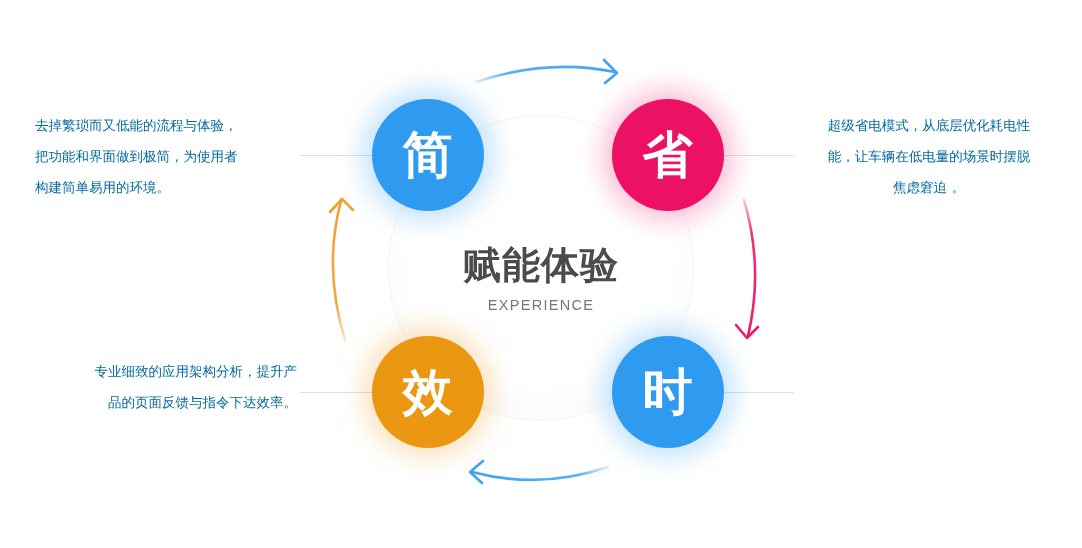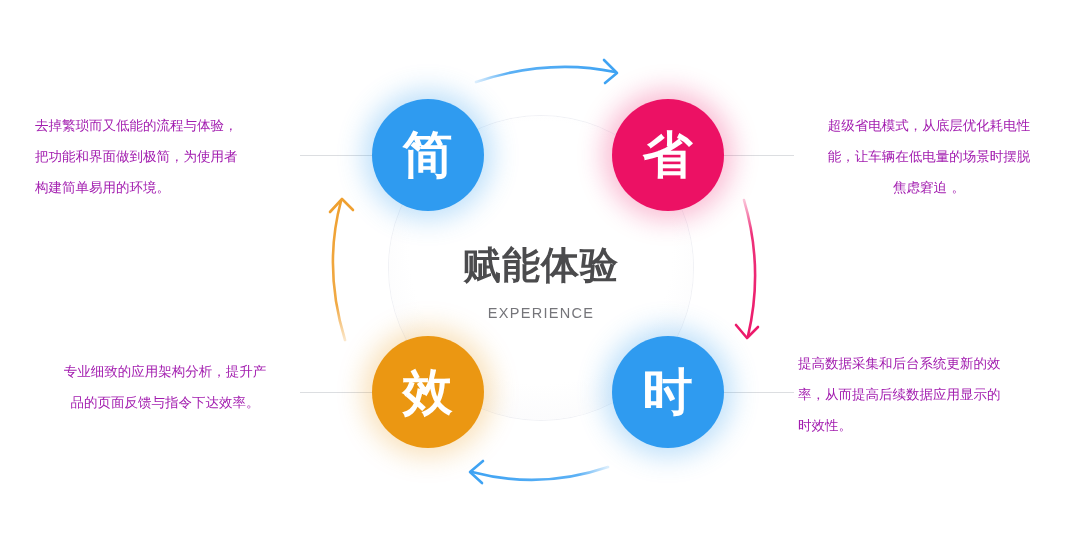--- a/index.html
+++ b/index.html
@@ -78,39 +78,39 @@
   }
   .center-title {
     font-size: 38px;
     font-weight: 700;
     color: #4b4b4d;
     line-height: 1.2;
     letter-spacing: 1px;
     font-family: "DejaVu Sans", "Liberation Sans", sans-serif;
   }
   .center-sub {
-    margin-top: 16px;
+    margin-top: 8px;
     font-size: 14.5px;
     color: #75757a;
     letter-spacing: 1.3px;
     font-family: "Liberation Sans", sans-serif;
   }
 
   
   .desc {
     position: absolute;
     font-size: 13.5px;
     line-height: 31px;
-    color: #a21caf;
+    color: #0369a1;
     font-family: "DejaVu Sans", "Liberation Sans", sans-serif;
     white-space: pre-line;
   }
   .desc-tl { left:  35px; top: 110px; width: 262px; text-align: left; }
   .desc-tr { left: 798px; top: 110px; width: 262px; text-align: center; }
-  .desc-bl { left:  33px; top: 356px; width: 264px; text-align: center; }
+  .desc-bl { left:  33px; top: 356px; width: 264px; text-align: right; }
   .desc-br { left: 798px; top: 348px; width: 262px; text-align: left; }
 
   
   .connector {
     position: absolute;
     height: 1px;
     background: #dcdee1;
   }
   .conn-tl { left: 300px; top: 155px; width:  78px; }
   .conn-tr { left: 722px; top: 155px; width:  72px; }
@@ -193,17 +193,14 @@
   </div>
 
   <div class="desc desc-tl">去掉繁琐而又低能的流程与体验，
 把功能和界面做到极简，为使用者
 构建简单易用的环境。</div>
   <div class="desc desc-tr">超级省电模式，从底层优化耗电性
 能，让车辆在低电量的场景时摆脱
 焦虑窘迫 。</div>
   <div class="desc desc-bl">专业细致的应用架构分析，提升产
 品的页面反馈与指令下达效率。</div>
-  <div class="desc desc-br">提高数据采集和后台系统更新的效
-率，从而提高后续数据应用显示的
-时效性。</div>
 
 </div>
 
 </body></html>

